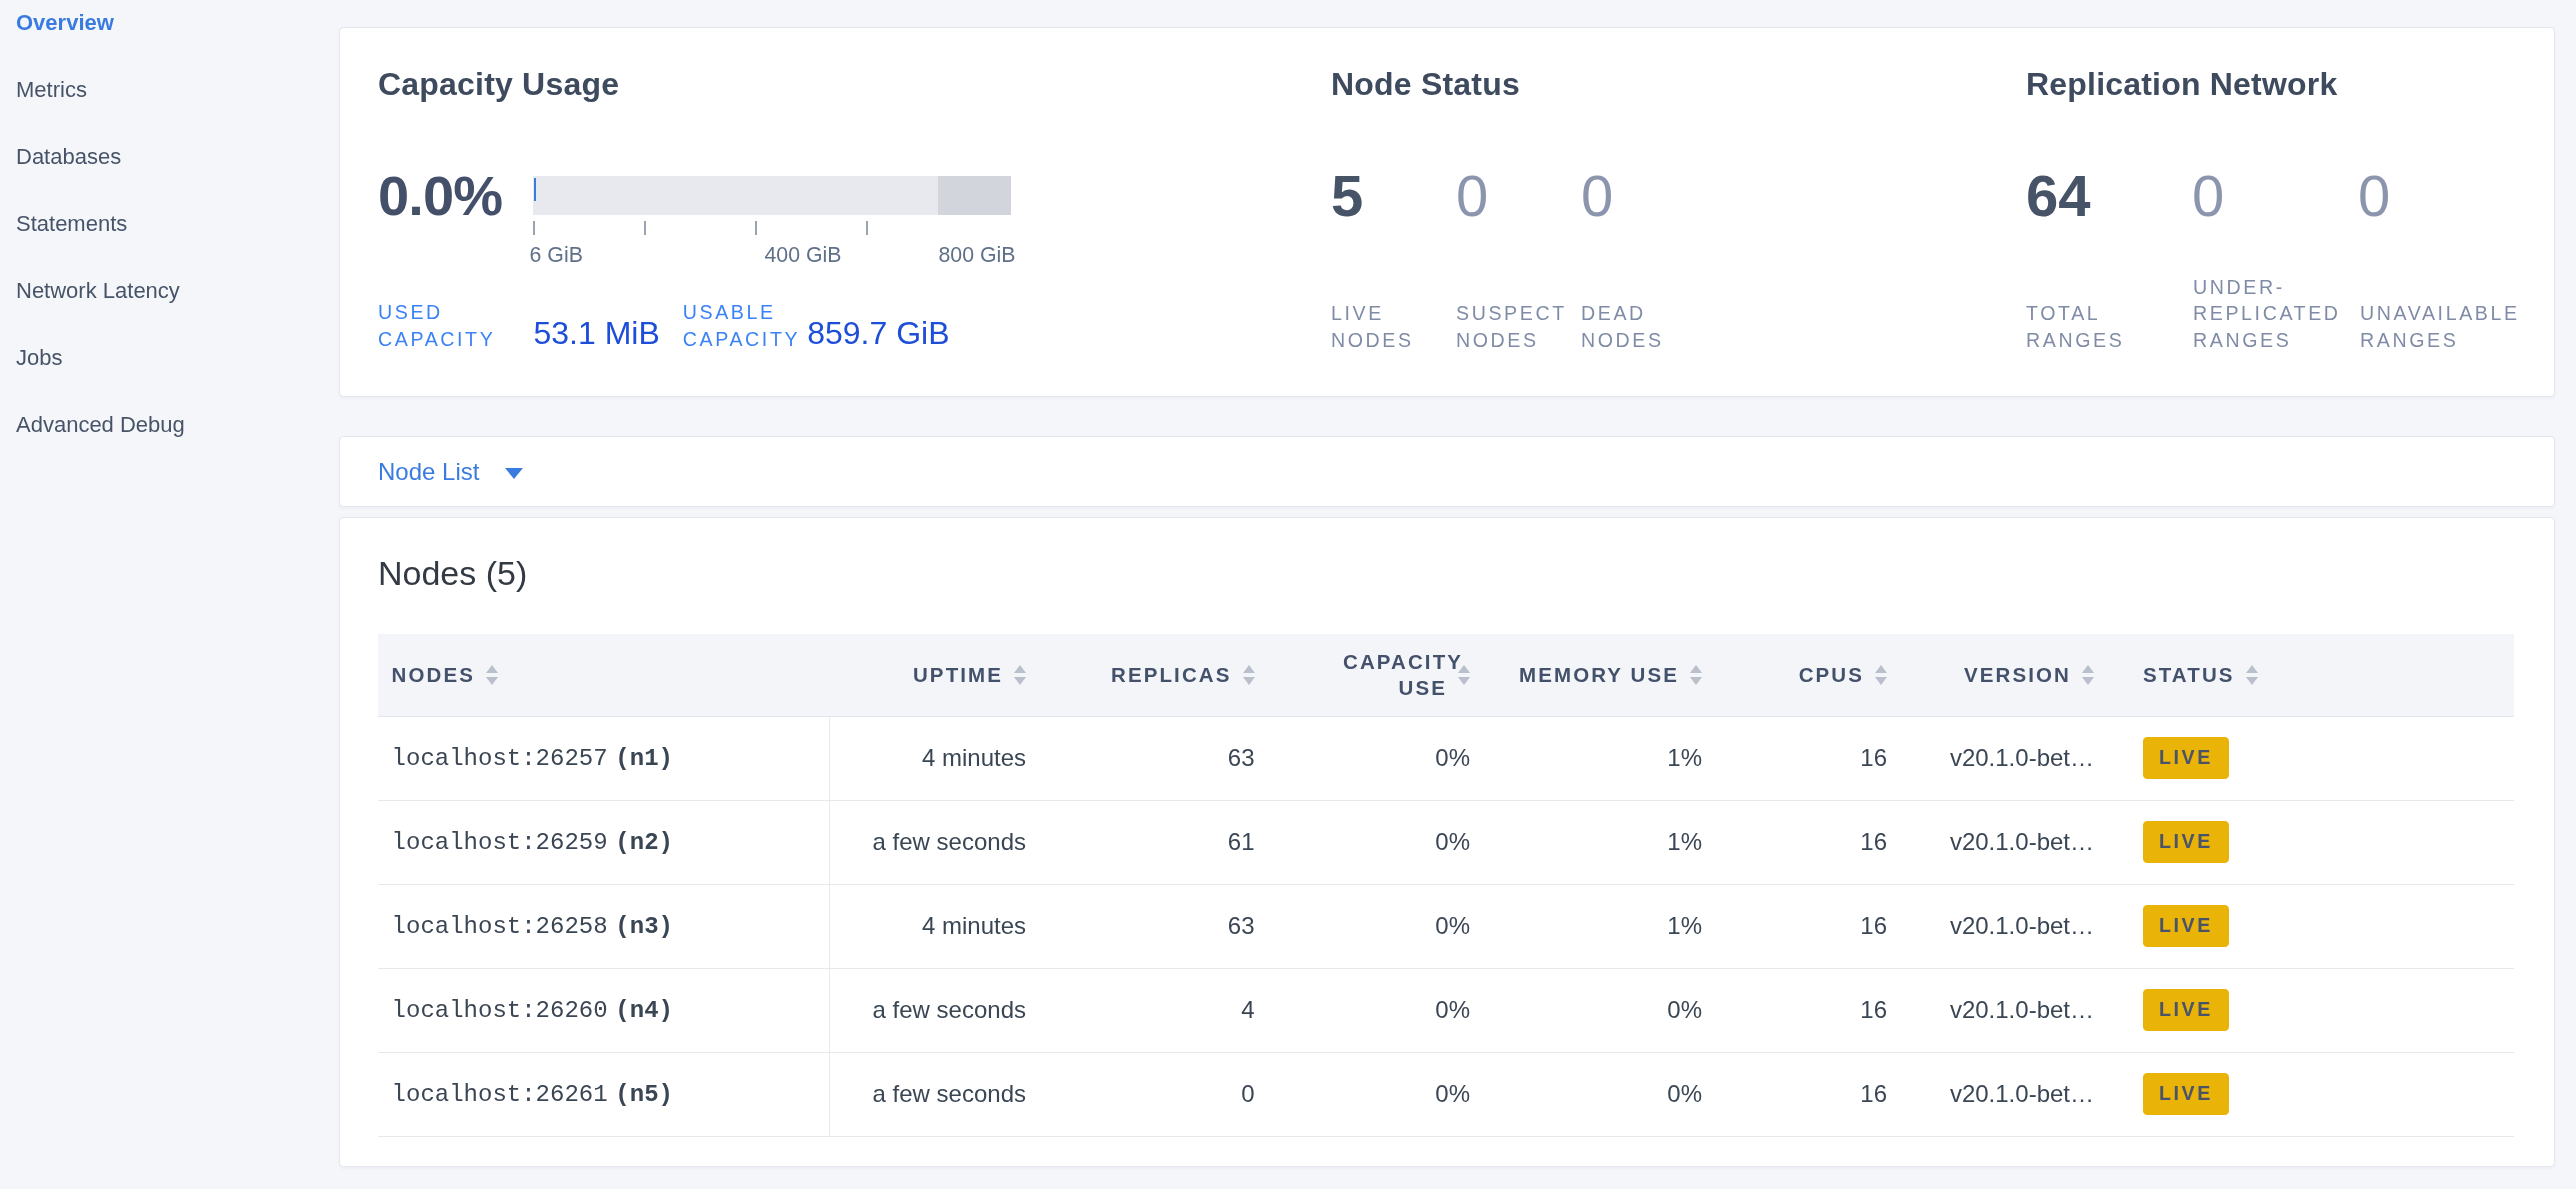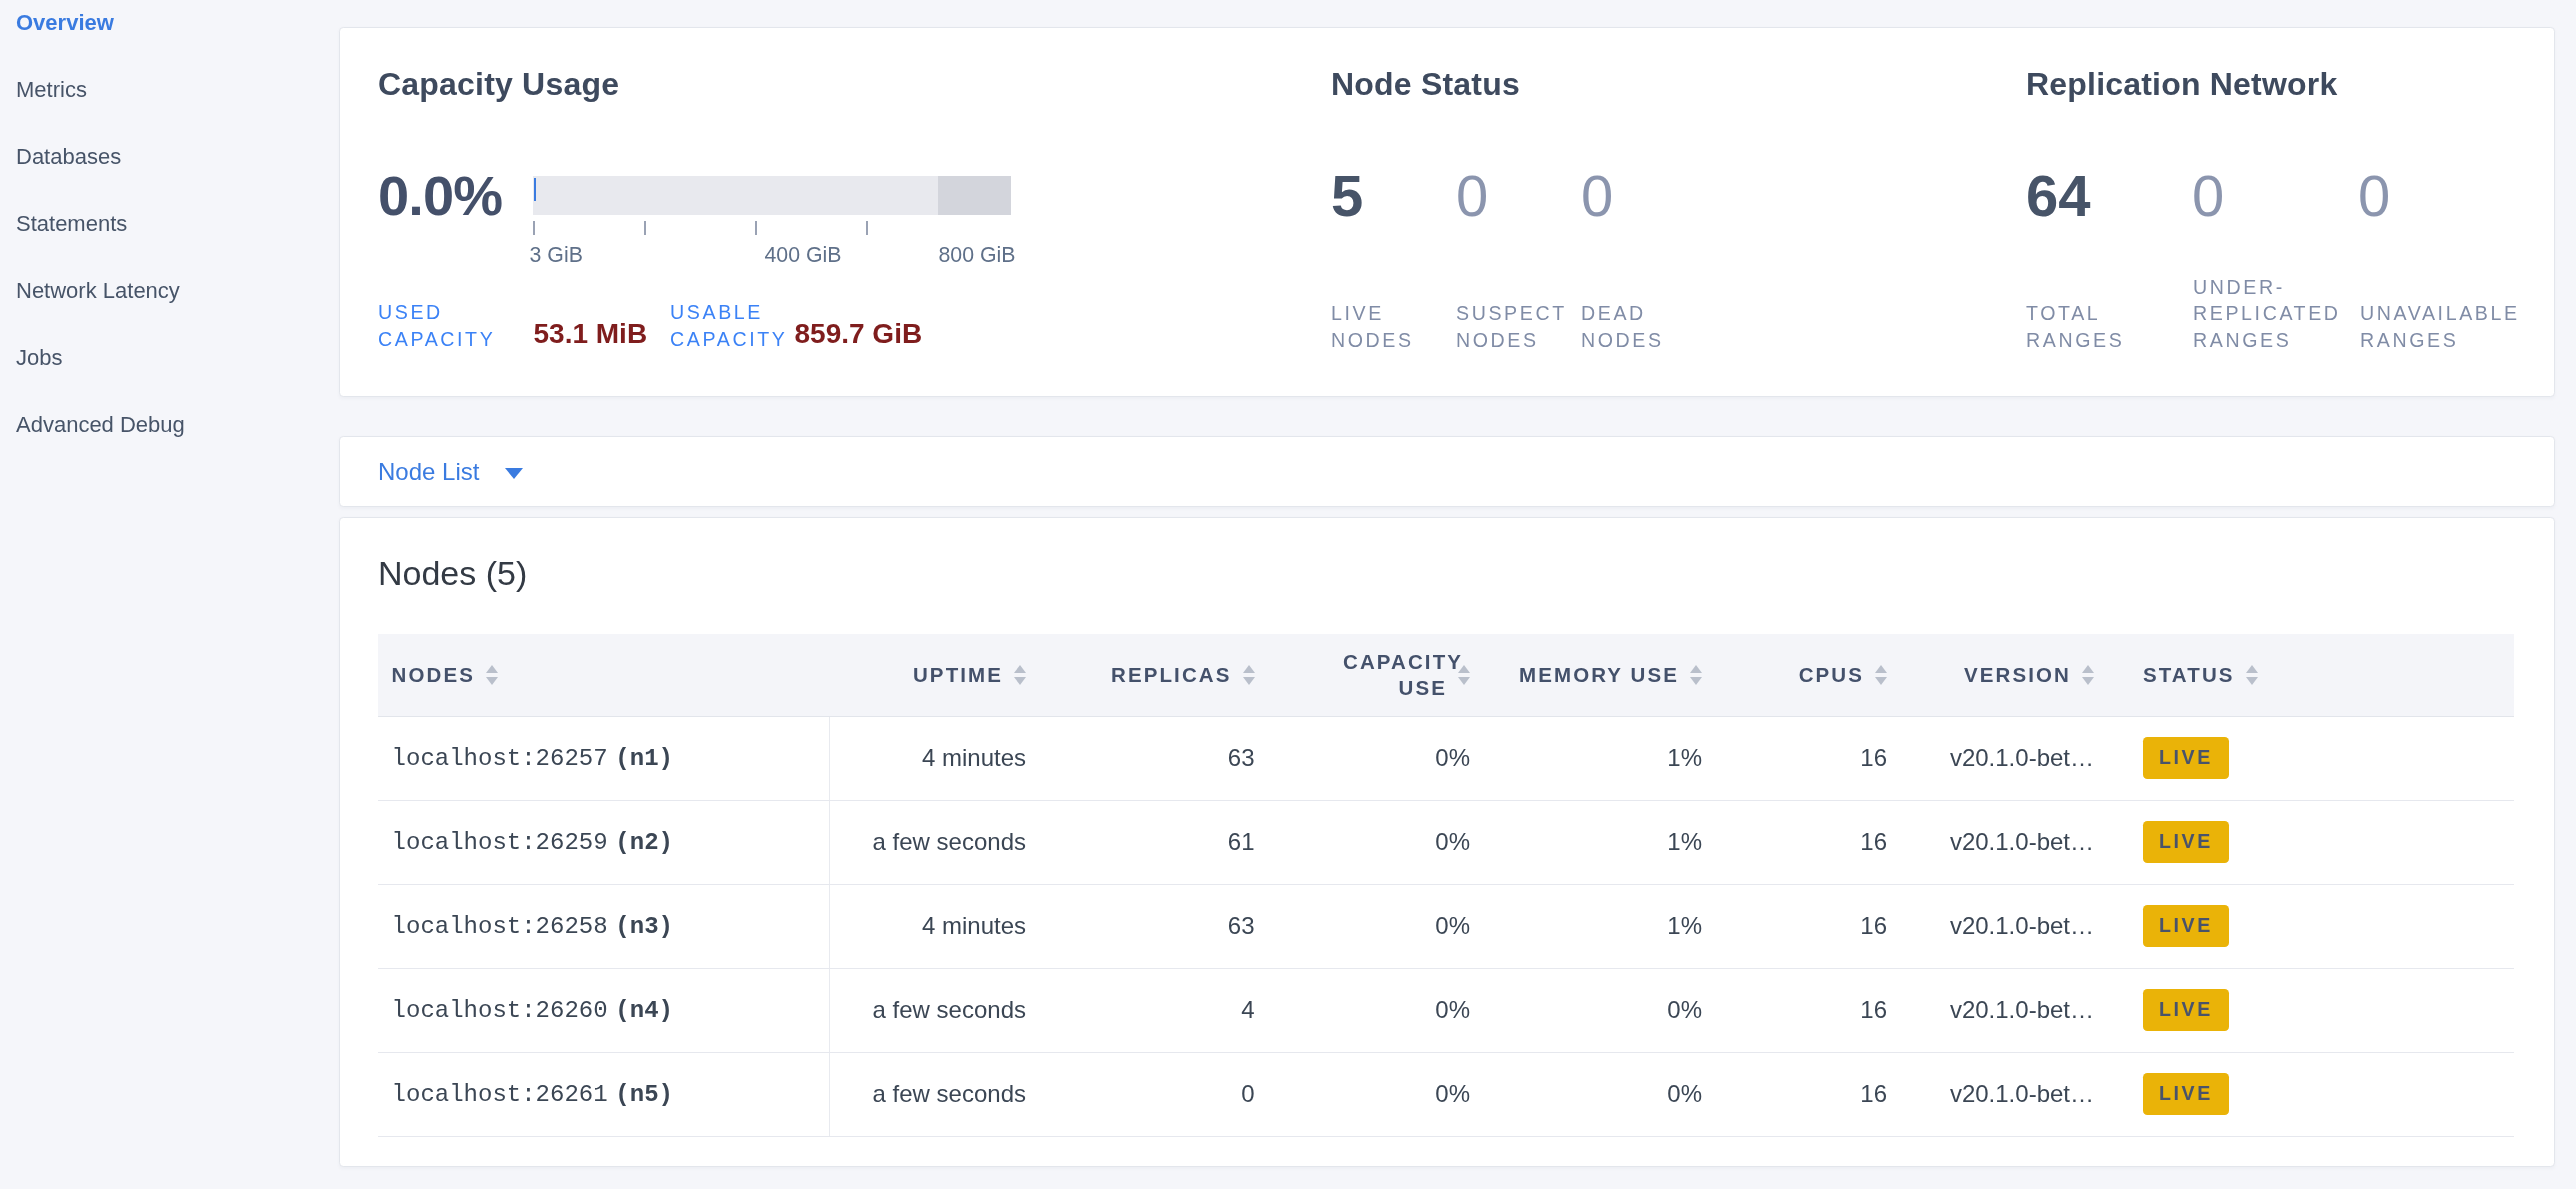--- a/index.html
+++ b/index.html
@@ -54,21 +54,21 @@
   .tk { position:absolute; top:45px; width:1.7px; height:14.5px; background:#9aa2b4; }
   .tk:nth-of-type(2){left:0;} .tk:nth-of-type(3){left:111px;} .tk:nth-of-type(4){left:222px;}
   .tk:nth-of-type(5){left:333px;} .tk:nth-of-type(6){left:444px;}
   .tklabel { position:absolute; top:67px; font-size:21.3px; color:#5f7089; white-space:nowrap; }
   .tklabel.t0 { left:-3.4px; }
   .tklabel.t1 { left:222px; transform:translateX(-50%);margin-left:48px; }
   .tklabel.t2 { left:444px; transform:translateX(-50%); }
 
   .cap-label { width:135px; margin-right:20.5px; font-size:19.6px; line-height:27px; letter-spacing:2.6px; color:#3b82f6; font-weight:500; }
   .cap-label.second { width:109px; margin-right:15.4px; margin-left:23px; }
-  .cap-value { font-size:28px; line-height:39px; font-weight:700; color:#7f1d1d; white-space:nowrap; }
+  .cap-value { font-size:32px; line-height:39px; font-weight:400; color:#1d4ed8; white-space:nowrap; }
 
   
   #card-nodelist { padding-left:38px; }
   .dd-label { font-size:24px; color:#3a7be0; font-weight:500; }
   .dd-caret { width:0; height:0; border-left:9.4px solid transparent; border-right:9.4px solid transparent;
               border-top:11px solid #3a7be0; margin-left:25.6px; margin-top:3.4px; }
 
   
   .nodes-heading { position:absolute; top:34px; left:38px; font-size:34px; line-height:43px; font-weight:500; color:#333a44; }
   table { position:absolute; top:116px; left:38px; width:2136px; border-collapse:collapse; table-layout:fixed; }
@@ -127,21 +127,21 @@
       <div class="bar-block">
         <div class="bar">
           <div class="bar-dark"></div>
           <div class="bar-used"></div>
         </div>
         <span class="tk"></span>
         <span class="tk"></span>
         <span class="tk"></span>
         <span class="tk"></span>
         <span class="tk"></span>
-        <span class="tklabel t0">3 GiB</span>
+        <span class="tklabel t0">6 GiB</span>
         <span class="tklabel t1">400 GiB</span>
         <span class="tklabel t2">800 GiB</span>
       </div>
     </div>
     <div class="sec-foot">
       <div class="cap-label">USED CAPACITY</div>
       <div class="cap-value">53.1 MiB</div>
       <div class="cap-label second">USABLE CAPACITY</div>
       <div class="cap-value">859.7 GiB</div>
     </div>

